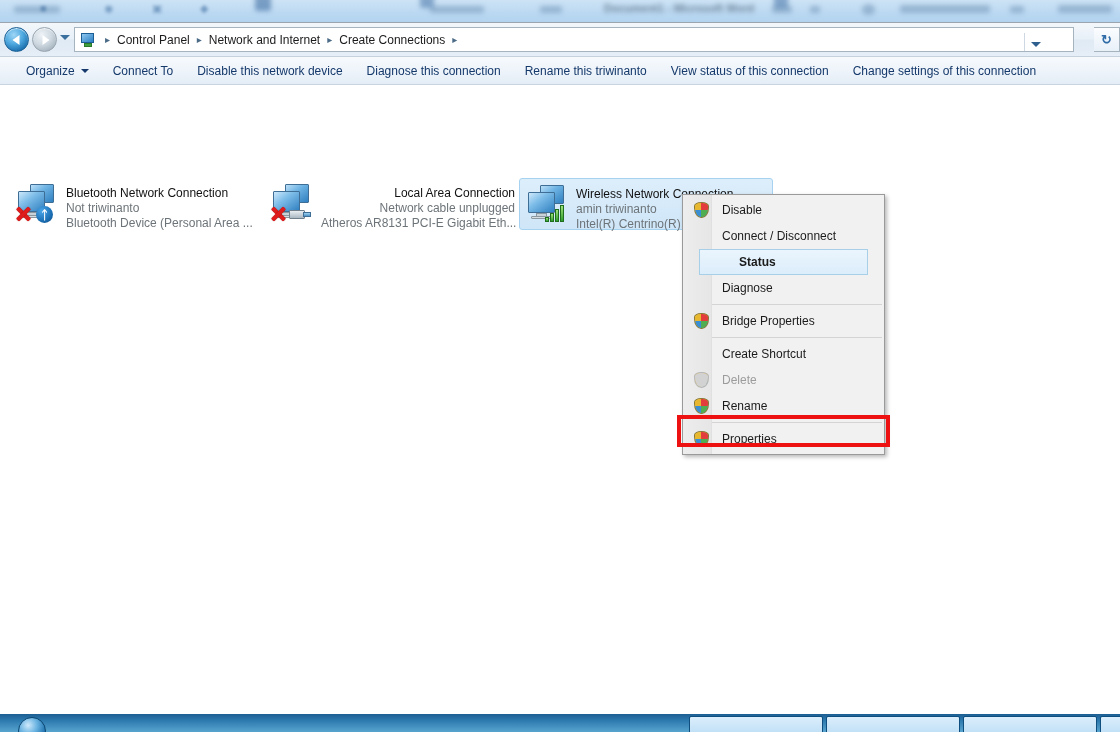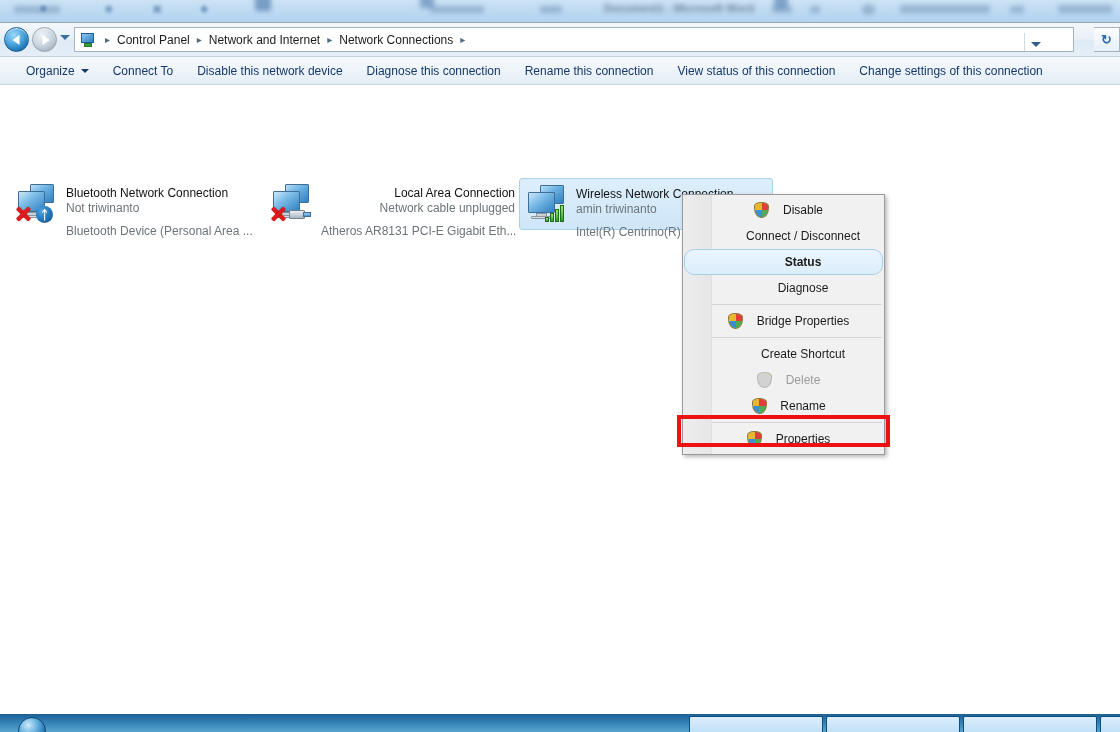--- a/index.html
+++ b/index.html
@@ -355,21 +355,20 @@
     font-size: 12px;
     color: #6d7479;
     line-height: 15px;
     white-space: nowrap;
   }
   .conn-device {
     font-size: 12px;
     color: #6d7479;
     line-height: 15px;
     white-space: nowrap;
-    margin-top: 8px;
   }
 
   
   #context-menu {
     position: absolute;
     left: 682px;
     top: 109px;
     width: 203px;
     background: #f1f1f1;
     border: 1px solid #9a9a9a;
@@ -387,27 +386,26 @@
     border-right: 1px solid #e0e0e0;
   }
   .mi {
     position: relative;
     height: 26px;
     display: flex;
     align-items: center;
     padding-left: 4px;
     z-index: 2;
     cursor: default;
-    justify-content: center;
   }
   .mi.hover {
     background: linear-gradient(to bottom, #eaf5fd 0%, #dcedfb 100%);
     border: 1px solid #a8cfe8;
-    border-radius: 10px;
-    margin: 0 1px;
+    border-radius: 0;
+    margin: 0 16px;
     height: 24px;
   }
   .mi-icon {
     width: 28px;
     flex: 0 0 auto;
     display: flex;
     align-items: center;
     justify-content: center;
   }
   .shield {
@@ -524,40 +522,40 @@
     <div id="address-bar">
       <div id="addr-icon">
         <span class="mon"></span>
           <span class="base"></span>
       </div>
       <span class="crumb-sep">▸</span>
       <span class="crumb">Control Panel</span>
       <span class="crumb-sep">▸</span>
       <span class="crumb">Network and Internet</span>
       <span class="crumb-sep">▸</span>
-      <span class="crumb">Network Connections</span>
+      <span class="crumb">Create Connections</span>
       <span class="crumb-sep">▸</span>
 
       <div id="addr-dropdown-btn">
         <i></i>
       </div>
     </div>
     <div id="refresh-button">
       <span>↻</span>
     </div>
   </div>
 
   <div id="toolbar">
     <div class="tbitem">
       <span>Organize</span><span class="tbcaret"></span>
     </div>
     <div class="tbitem">Connect To</div>
     <div class="tbitem">Disable this network device</div>
     <div class="tbitem">Diagnose this connection</div>
-    <div class="tbitem">Rename this connection</div>
+    <div class="tbitem">Rename this triwinanto</div>
     <div class="tbitem">View status of this connection</div>
     <div class="tbitem">Change settings of this connection</div>
   </div>
 
   <div id="content">
 
     <div class="conn" style="left:10px;">
       <div class="conn-icon">
         <span class="mon-back"></span>
           <span class="mon-front"></span>

